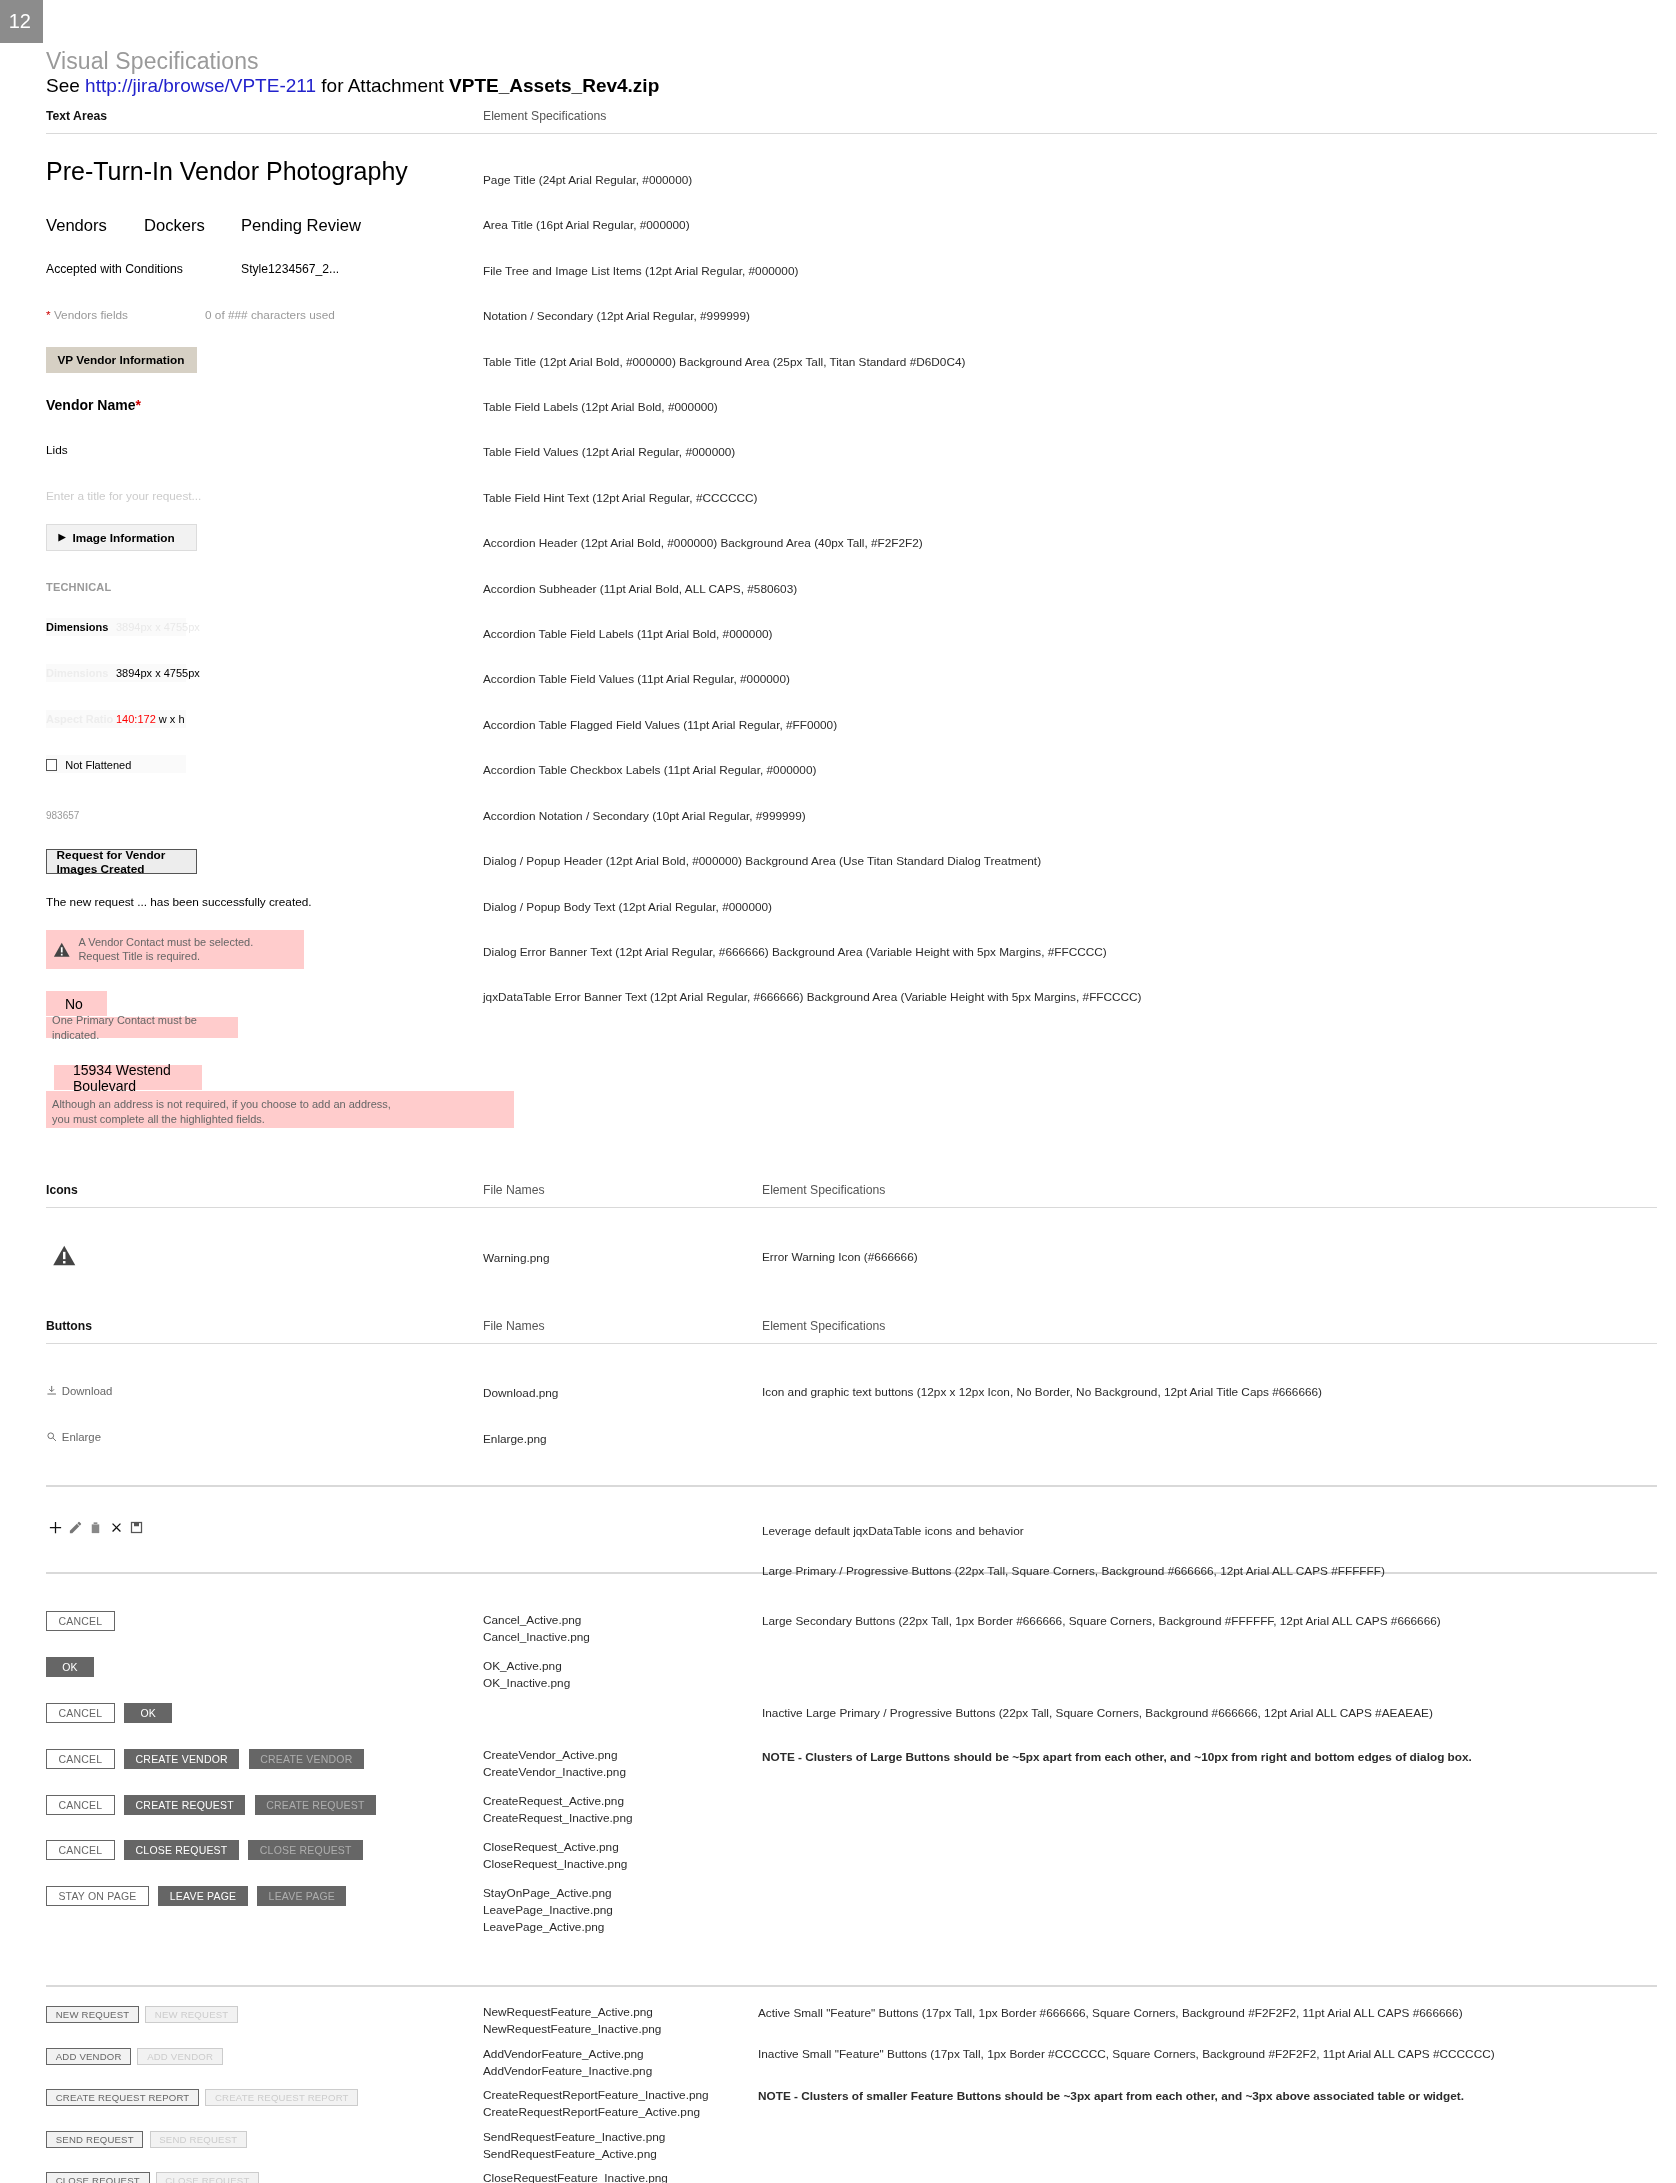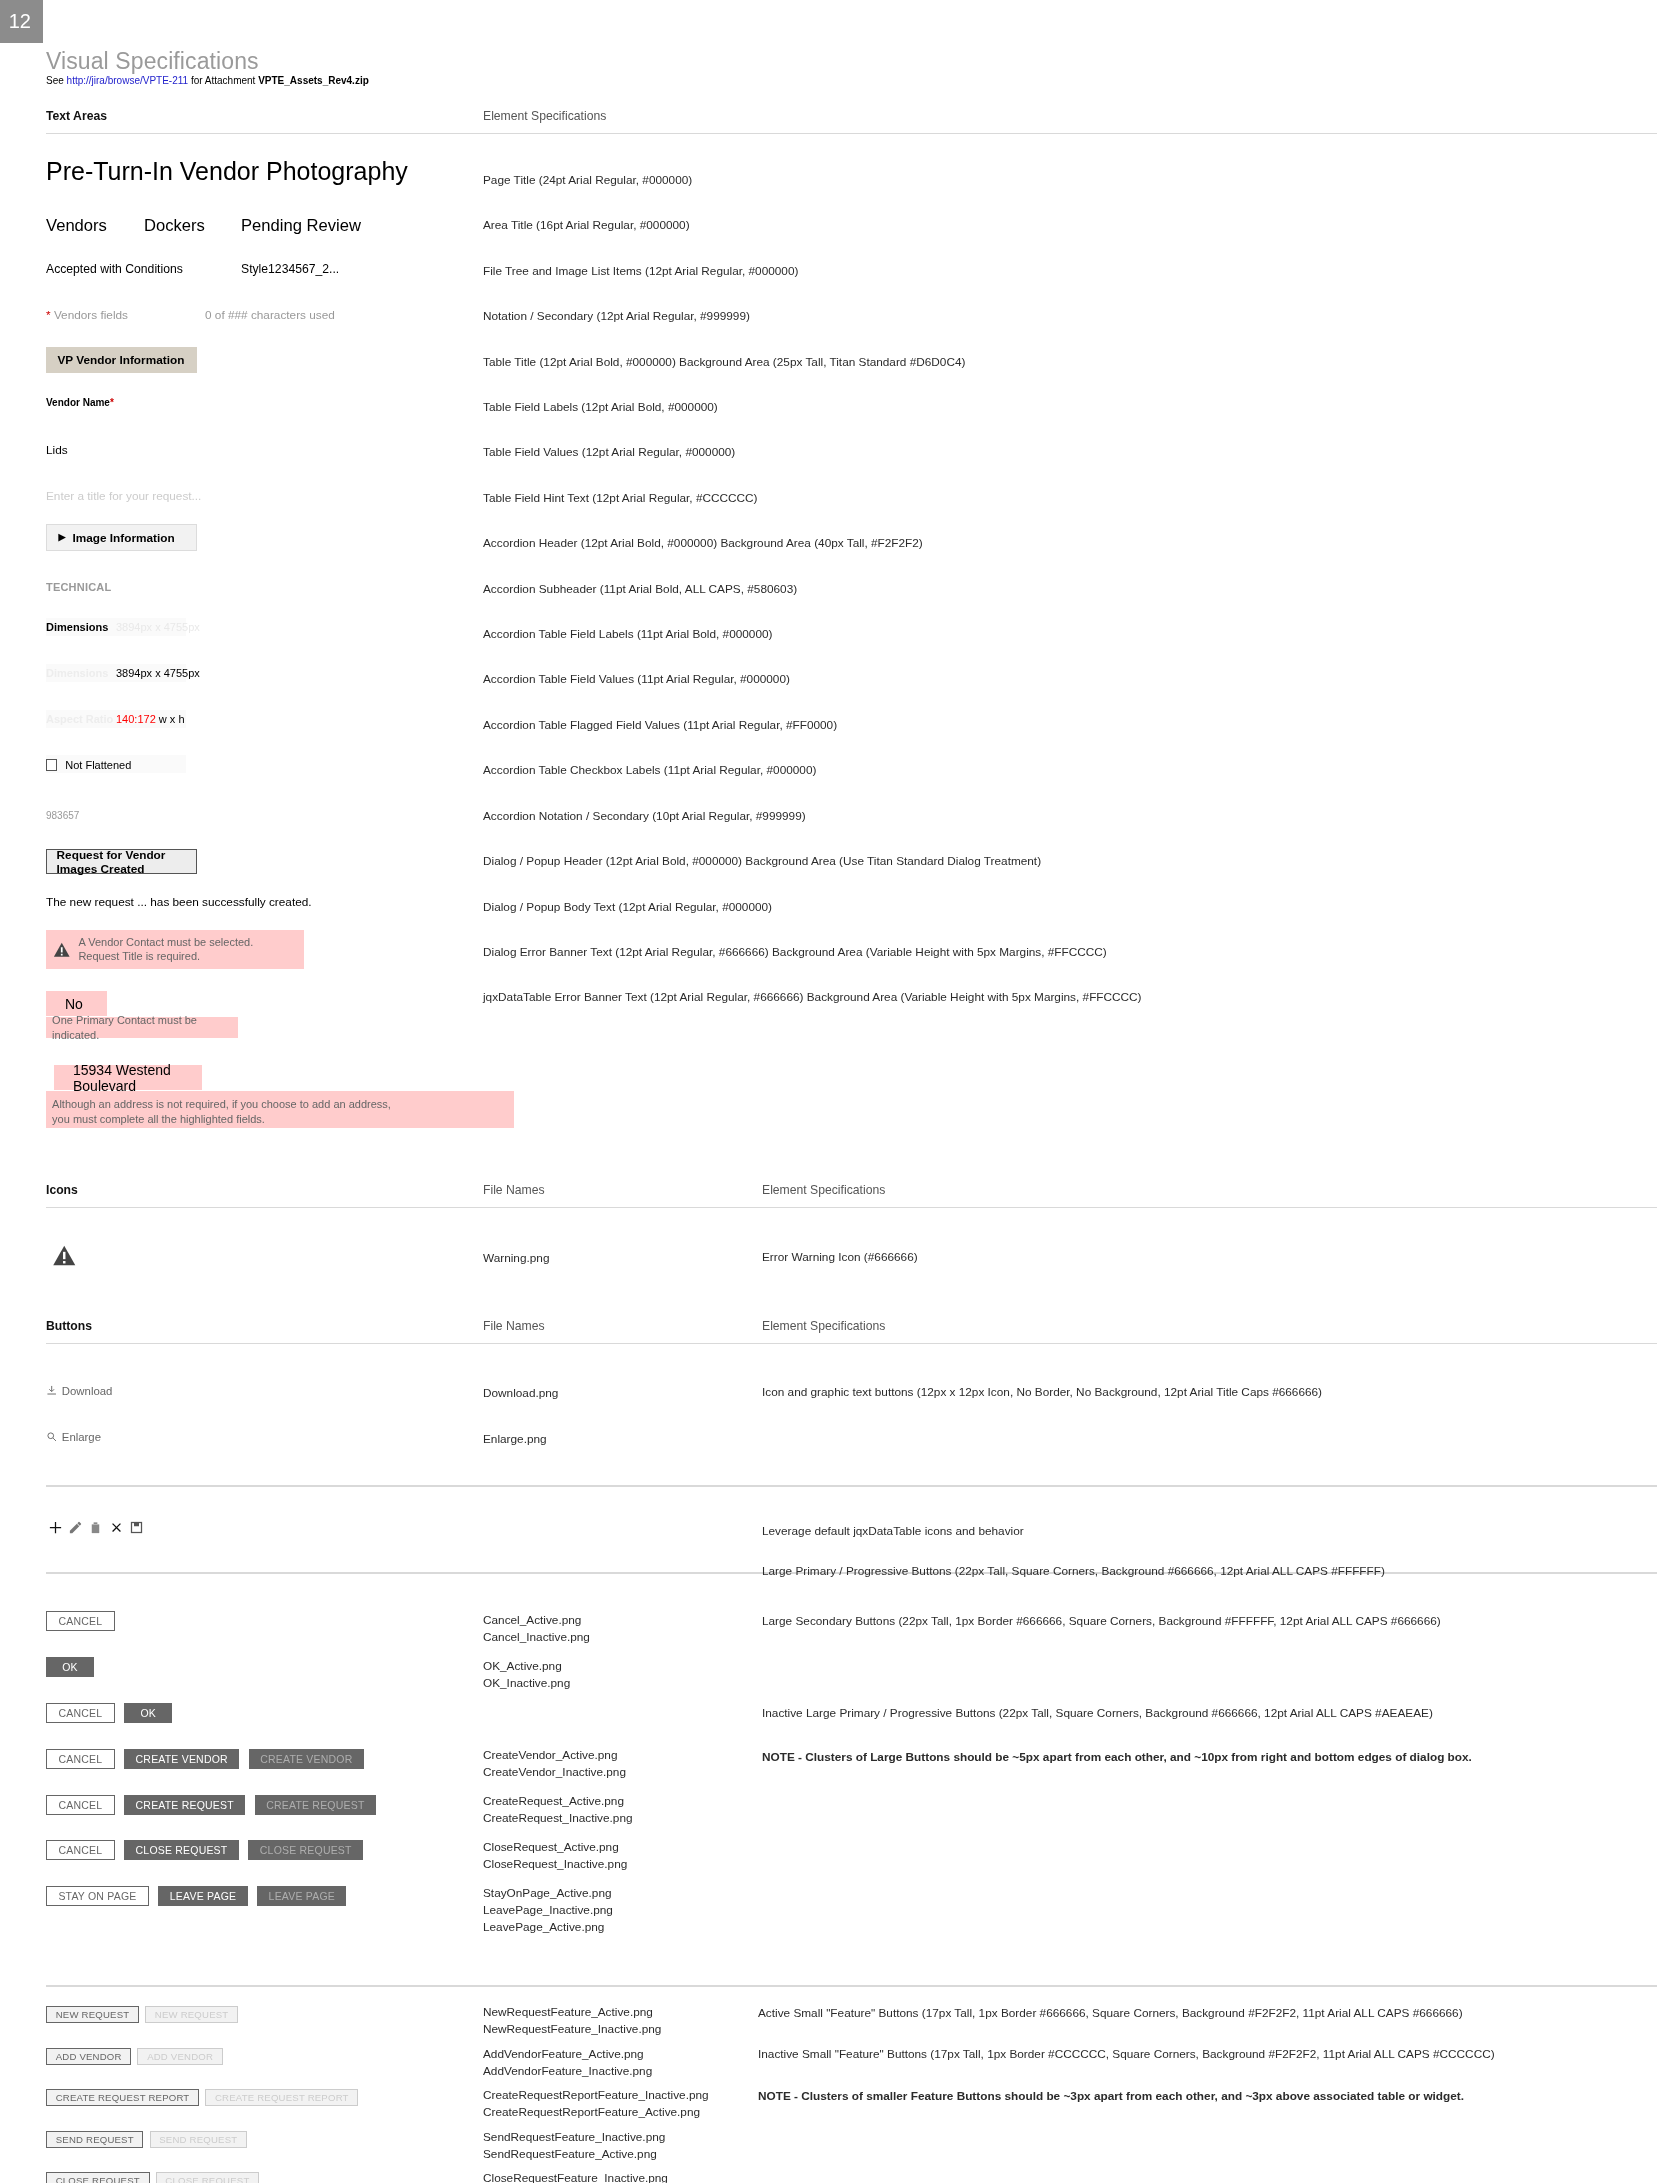--- a/index.html
+++ b/index.html
@@ -23,21 +23,21 @@
     display: flex; align-items: center; justify-content: flex-start;
     padding-left: 8.7px;
   }
 
   .doc-title {
     position:absolute; left:46px; top:48px;
     font-size: 23px; color: #9a9a9a; font-weight: 400; letter-spacing: 0.1px;
   }
   .doc-sub {
     position:absolute; left:46px; top:75px;
-    font-size: 10px; color: #000; font-weight: 400;
+    font-size: 19px; color: #000; font-weight: 400;
   }
   .doc-sub a { color: #2222cc; text-decoration: none; }
   .doc-sub b { font-weight: 700; }
 
   
   .sec-head {
     position:absolute; left:46px; width: 1611px;
     border-bottom: 1.7px solid #d9d9d9;
     padding-bottom: 7px;
   }
@@ -67,21 +67,21 @@
   .s-filetree  { position:absolute; font-size: 12.2px; color:#000; }
   .s-notation  { position:absolute; font-size: 11.8px; color:#999999; }
   .s-req       { position:absolute; font-size: 11.8px; color:#999999; }
   .s-req i     { color:#c00; font-style: normal; }
 
   .s-tabletitle {
     position:absolute; background:#D6D0C4; height:26px; width:151px;
     display:flex; align-items:center; padding-left:11.4px;
     font-size:11.8px; font-weight:700; color:#000;
   }
-  .s-fieldlabel { position:absolute; font-size:10px; font-weight:700; color:#000; }
+  .s-fieldlabel { position:absolute; font-size:14px; font-weight:700; color:#000; }
   .s-fieldvalue { position:absolute; font-size:11.8px; color:#000; }
   .s-hint       { position:absolute; font-size:11.8px; color:#cccccc; }
 
   .s-accordion {
     position:absolute; background:#F2F2F2; border:0.4px solid #dcdcdc;
     height:27px; width:151px; display:flex; align-items:center; padding-left:11.4px;
     font-size:11.8px; font-weight:700; color:#000;
   }
   .s-accordion .tri { margin-right:7px; font-size:9.2px; line-height:1; }
   .s-subheader { position:absolute; font-size:11px; font-weight:700; color:#999999; letter-spacing:0.2px; }

